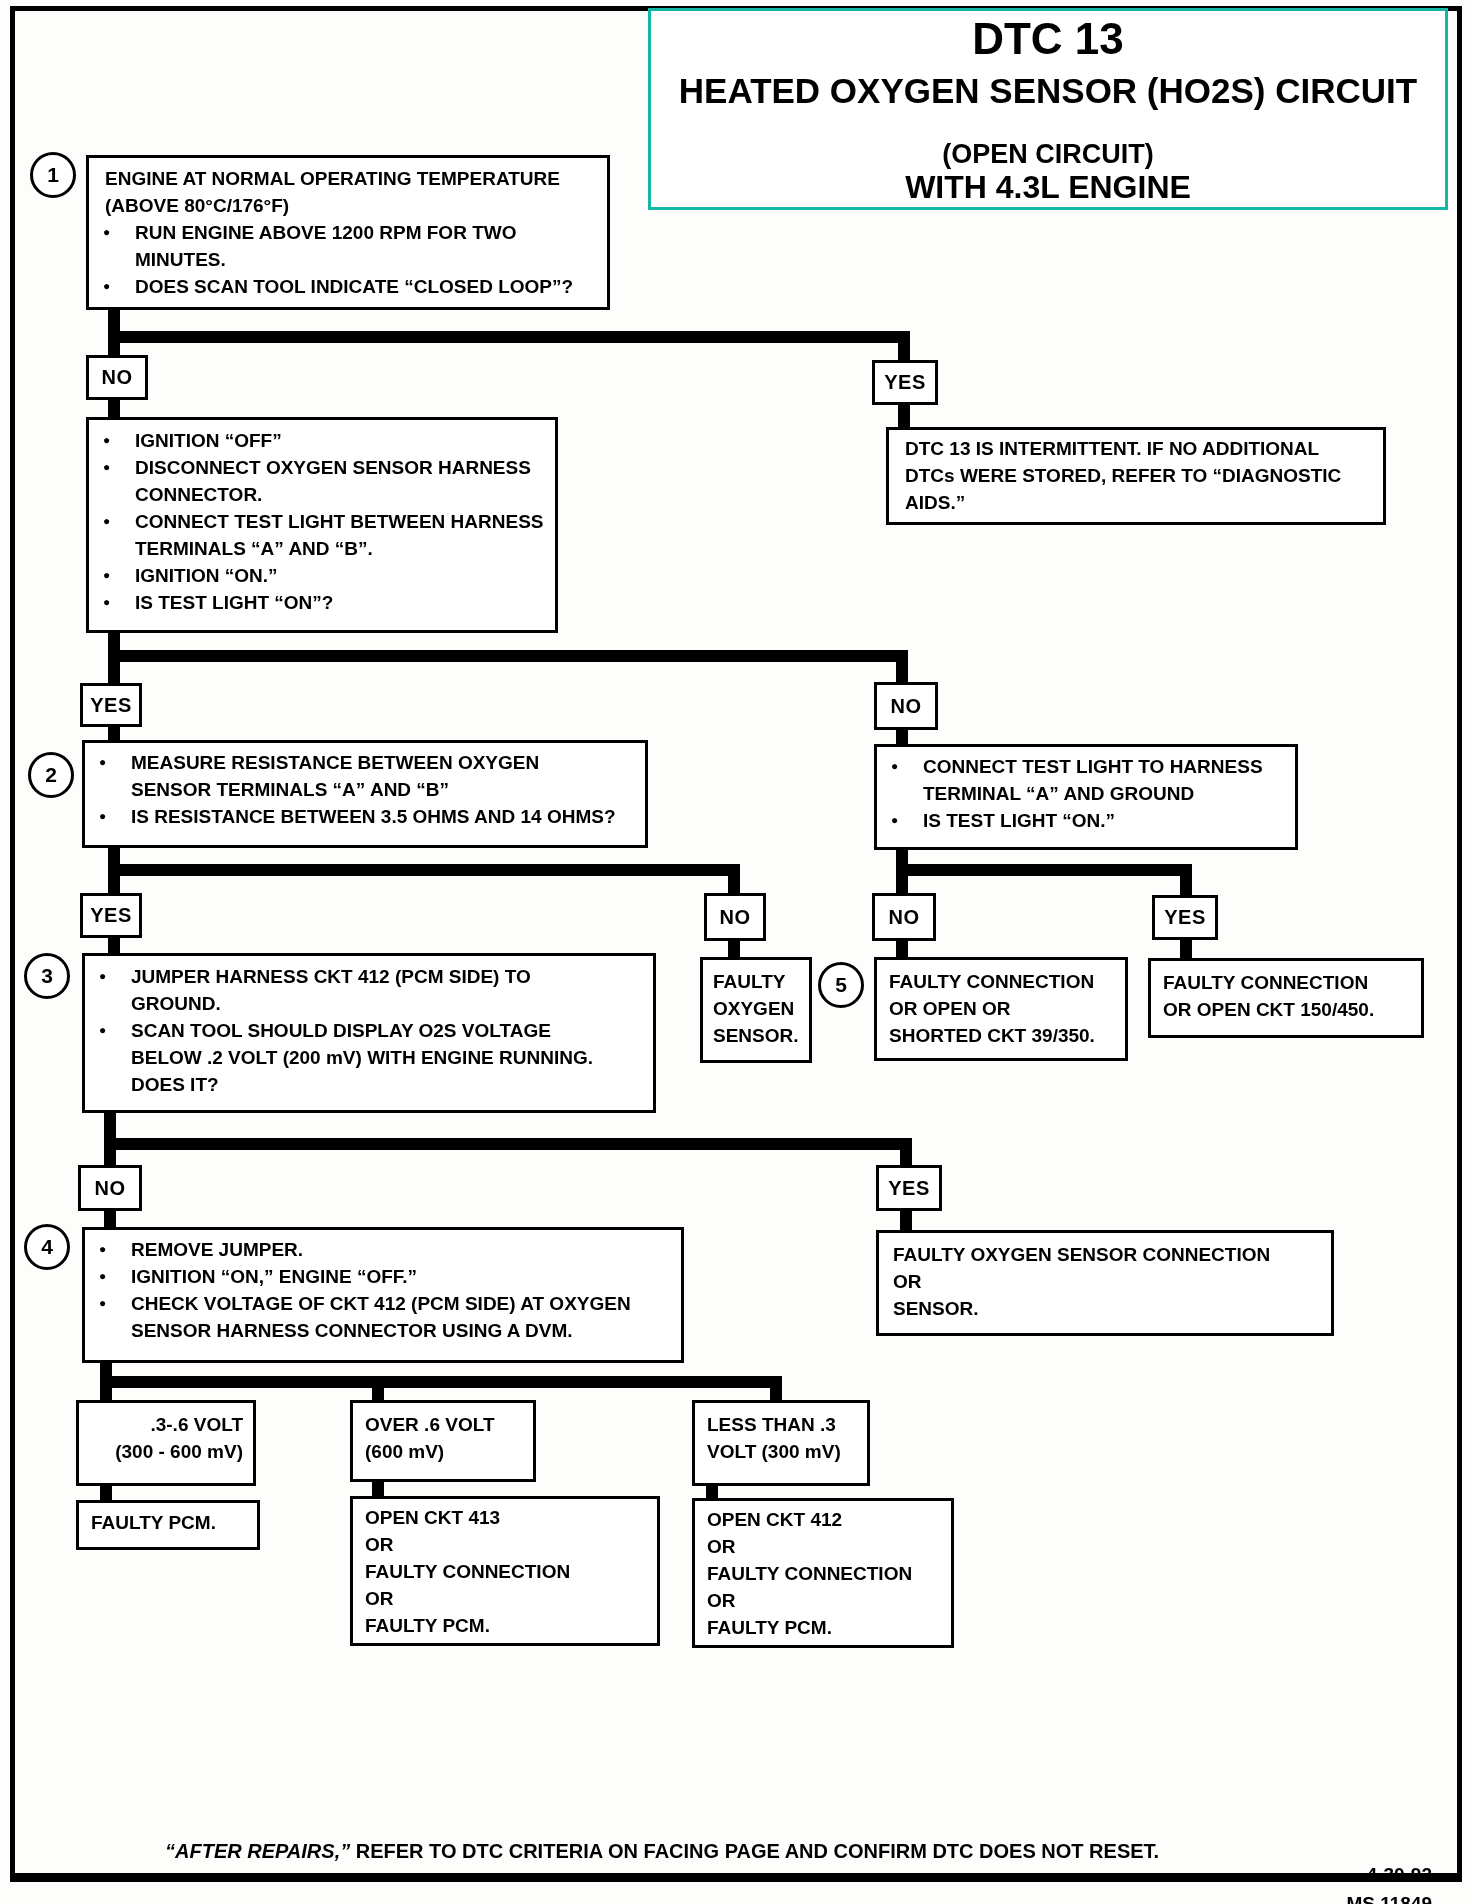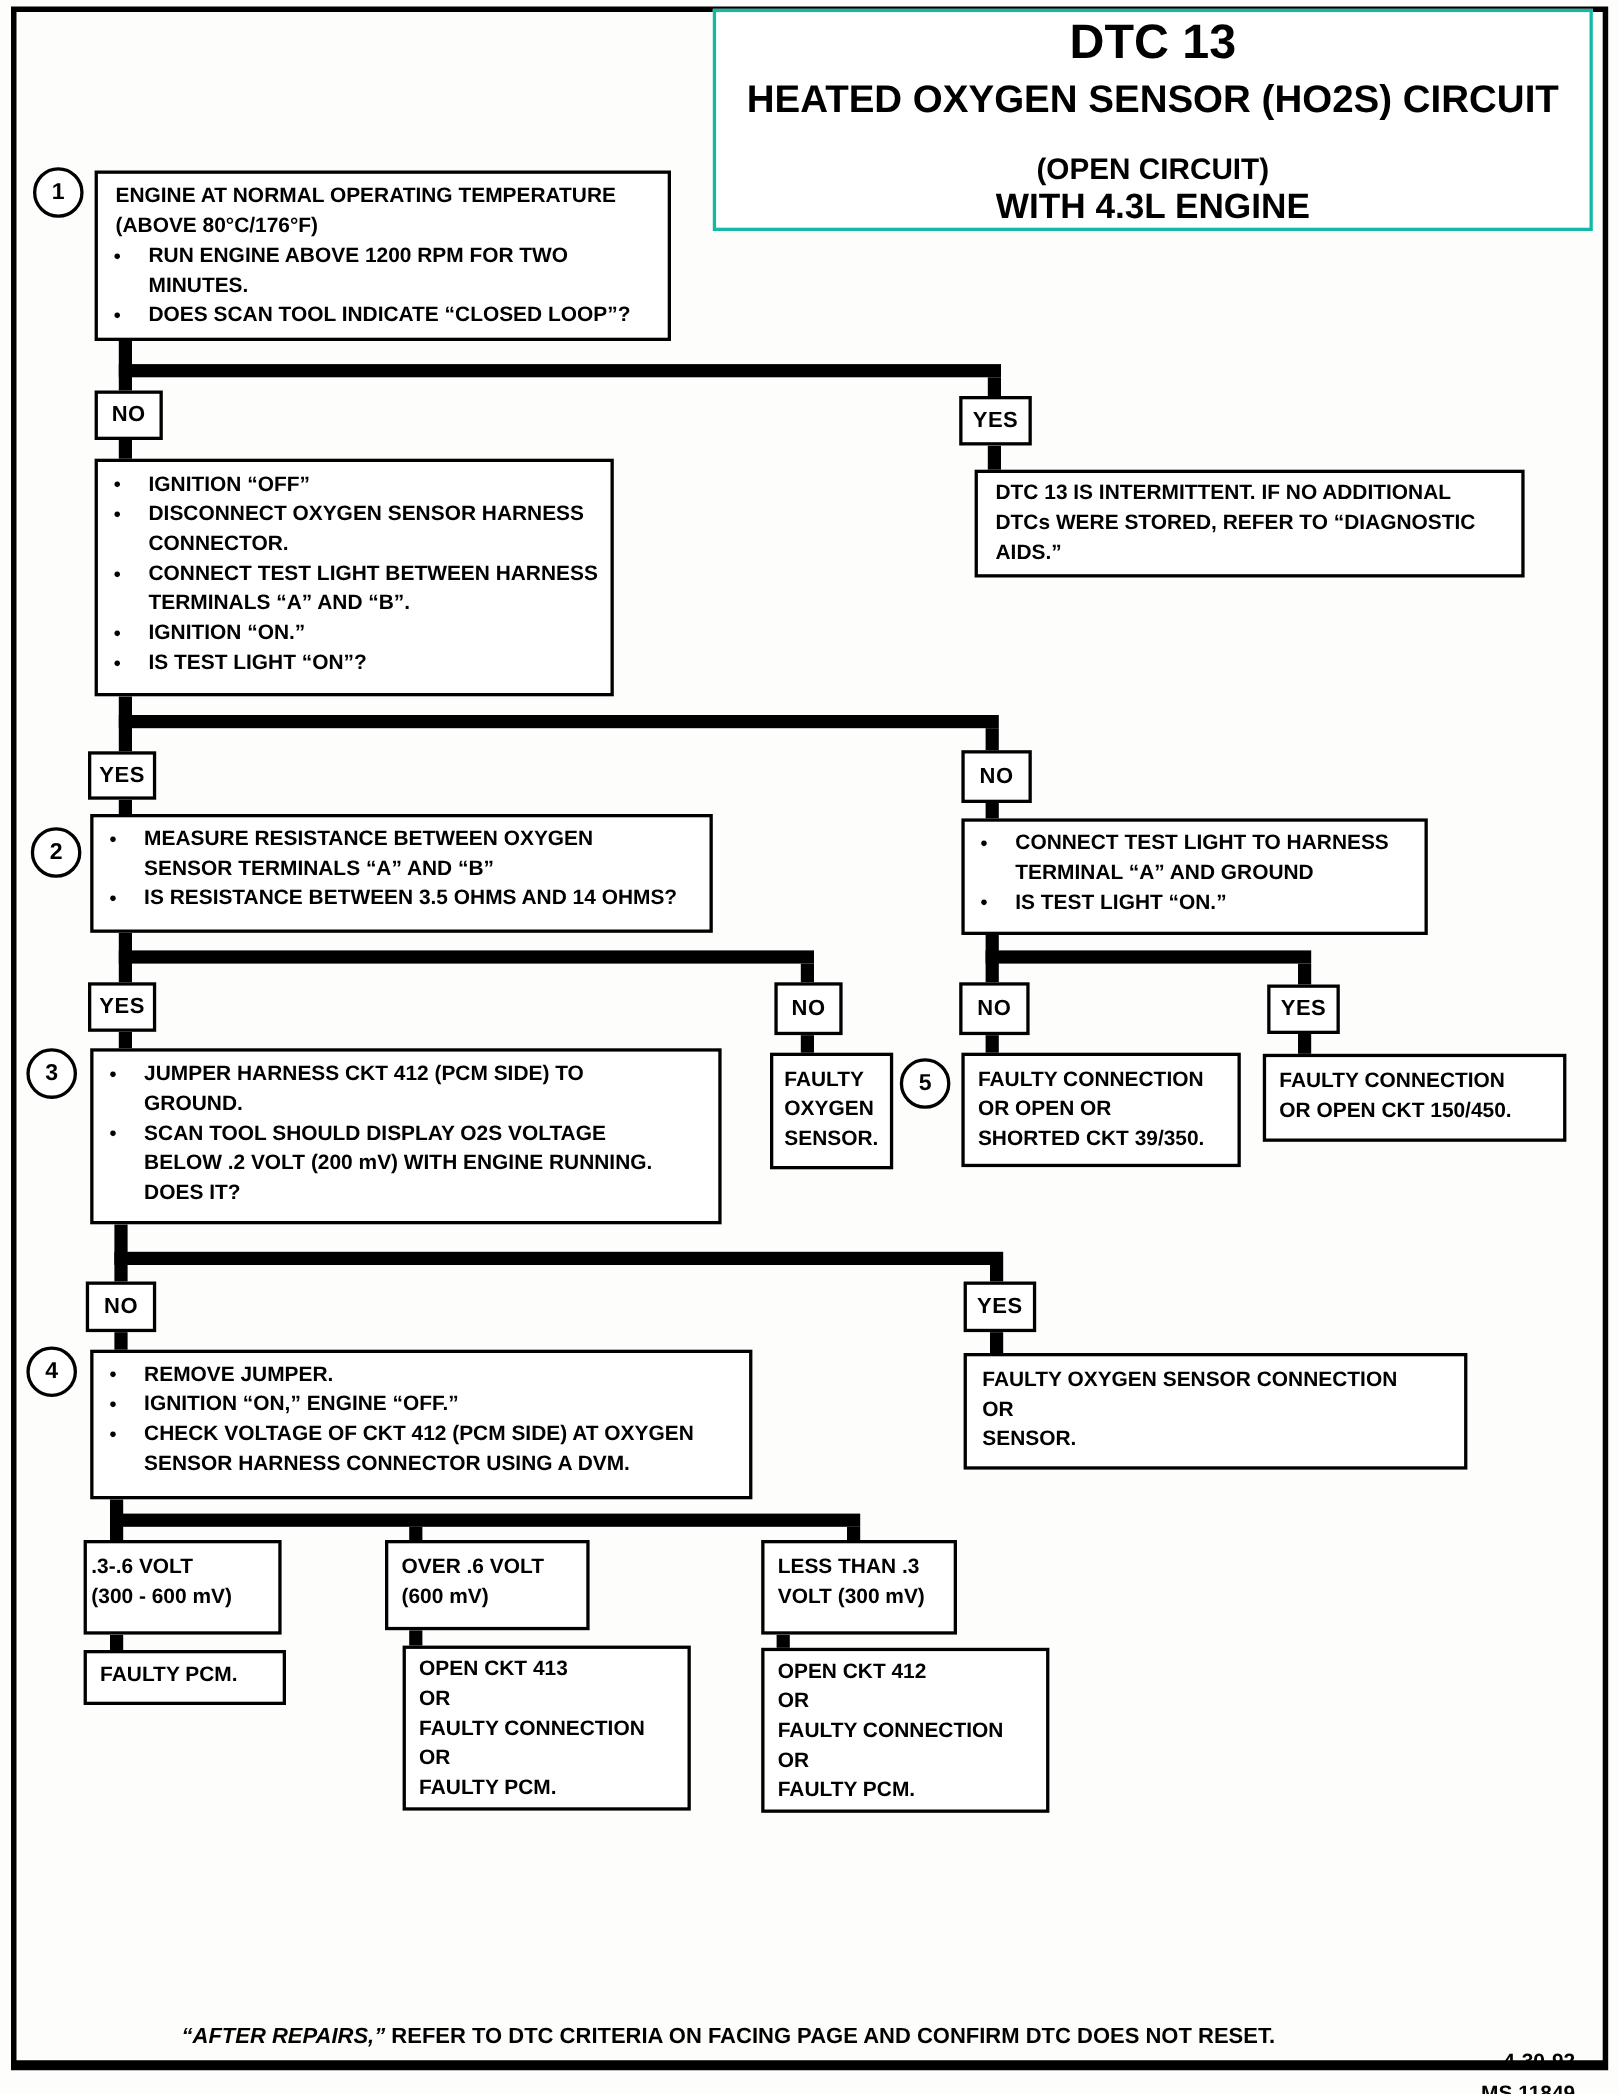--- a/index.html
+++ b/index.html
@@ -314,21 +314,21 @@
 
   <div class="box" style="left:876px;top:1230px;width:458px;height:106px">
     <div class="plain" style="padding-left:14px;">
       <div>FAULTY OXYGEN SENSOR CONNECTION</div>
       <div>OR</div>
       <div>SENSOR.</div>
     </div>
   </div>
 
   <div class="box" style="left:76px;top:1400px;width:180px;height:86px">
-    <div class="plain" style="padding-left:4px;">
+    <div class="plain" style="padding-left:20px;text-align:right;">
       <div>.3-.6 VOLT</div>
       <div>(300 - 600 mV)</div>
     </div>
   </div>
   <div class="box" style="left:350px;top:1400px;width:186px;height:82px">
     <div class="plain" style="padding-left:12px;">
       <div>OVER .6 VOLT</div>
       <div>(600 mV)</div>
     </div>
   </div>
@@ -337,21 +337,21 @@
       <div>LESS THAN .3</div>
       <div>VOLT (300 mV)</div>
     </div>
   </div>
 
   <div class="box" style="left:76px;top:1500px;width:184px;height:50px">
     <div class="plain" style="padding-top:6px;padding-left:12px;">
       <div>FAULTY PCM.</div>
     </div>
   </div>
-  <div class="box" style="left:366px;top:1496px;width:262px;height:150px">
+  <div class="box" style="left:350px;top:1496px;width:310px;height:150px">
     <div class="plain" style="padding-top:5px;padding-left:12px;">
       <div>OPEN CKT 413</div>
       <div>OR</div>
       <div>FAULTY CONNECTION</div>
       <div>OR</div>
       <div>FAULTY PCM.</div>
     </div>
   </div>
   <div class="box" style="left:692px;top:1498px;width:262px;height:150px">
     <div class="plain" style="padding-top:5px;padding-left:12px;">

